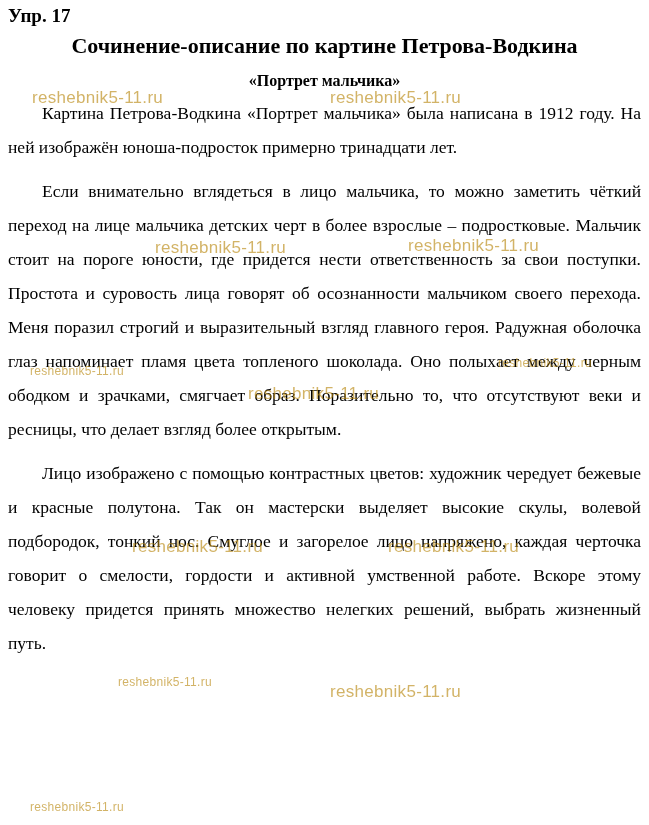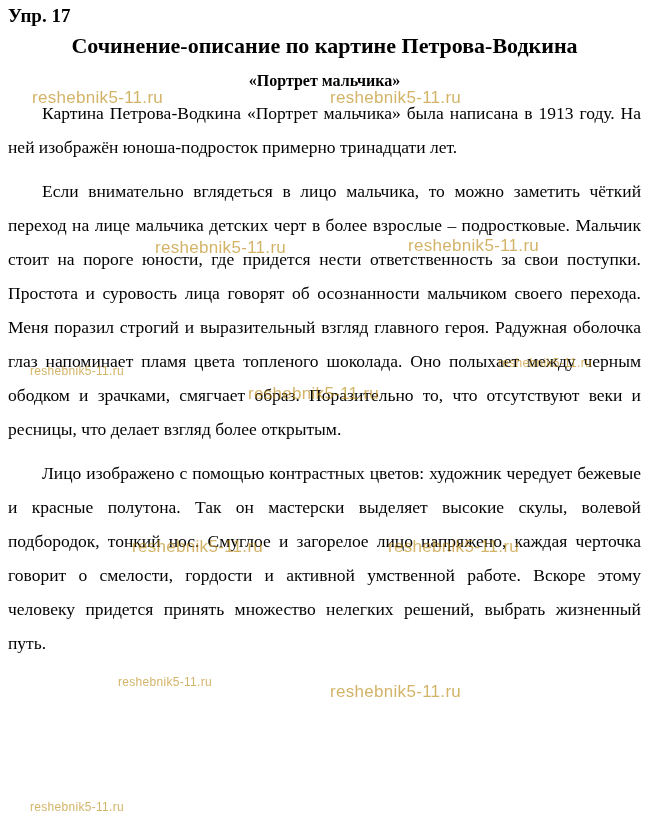--- a/index.html
+++ b/index.html
@@ -78,21 +78,21 @@
 <body>
 
 <div class="page">
 
   <div class="exercise-label">Упр. 17</div>
 
   <div class="doc-title">Сочинение-описание по картине Петрова-Водкина</div>
 
   <div class="doc-subtitle">«Портрет мальчика»</div>
 
-  <p class="body-text indent">Картина Петрова-Водкина «Портрет мальчика» была написана в 1913 году. На ней изображён юноша-подросток примерно тринадцати лет.</p>
+  <p class="body-text indent">Картина Петрова-Водкина «Портрет мальчика» была написана в 1912 году. На ней изображён юноша-подросток примерно тринадцати лет.</p>
   <div class="para-gap"></div>
   <p class="body-text indent">Если внимательно вглядеться в лицо мальчика, то можно заметить чёткий переход на лице мальчика детских черт в более взрослые – подростковые. Мальчик стоит на пороге юности, где придется нести ответственность за свои поступки. Простота и суровость лица говорят об осознанности мальчиком своего перехода. Меня поразил строгий и выразительный взгляд главного героя. Радужная оболочка глаз напоминает пламя цвета топленого шоколада. Оно полыхает между черным ободком и зрачками, смягчает образ. Поразительно то, что отсутствуют веки и ресницы, что делает взгляд более открытым.</p>
   <div class="para-gap"></div>
   <p class="body-text indent">Лицо изображено с помощью контрастных цветов: художник чередует бежевые и красные полутона. Так он мастерски выделяет высокие скулы, волевой подбородок, тонкий нос. Смуглое и загорелое лицо напряжено, каждая черточка говорит о смелости, гордости и активной умственной работе. Вскоре этому человеку придется принять множество нелегких решений, выбрать жизненный путь.</p>
 
   <div class="watermarks">
       <div class="wm" style="left: 32px; top: 88px; font-size: 17px; color: rgb(184, 134, 11);">reshebnik5-11.ru</div>
       <div class="wm" style="left: 330px; top: 88px; font-size: 17px; color: rgb(184, 134, 11);">reshebnik5-11.ru</div>
       <div class="wm" style="left: 155px; top: 238px; font-size: 17px; color: rgb(184, 134, 11);">reshebnik5-11.ru</div>
       <div class="wm" style="left: 408px; top: 236px; font-size: 17px; color: rgb(184, 134, 11);">reshebnik5-11.ru</div>

